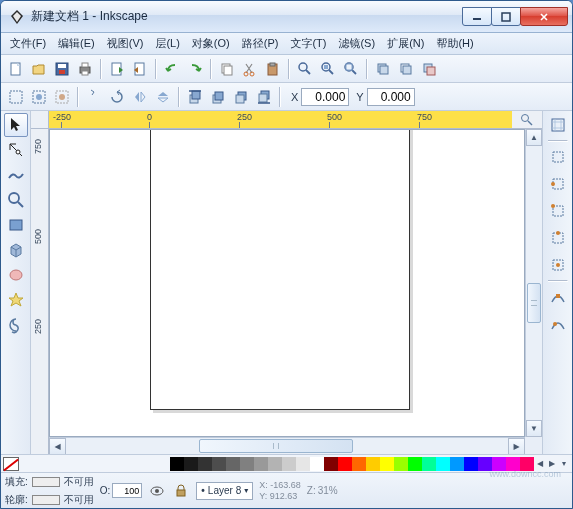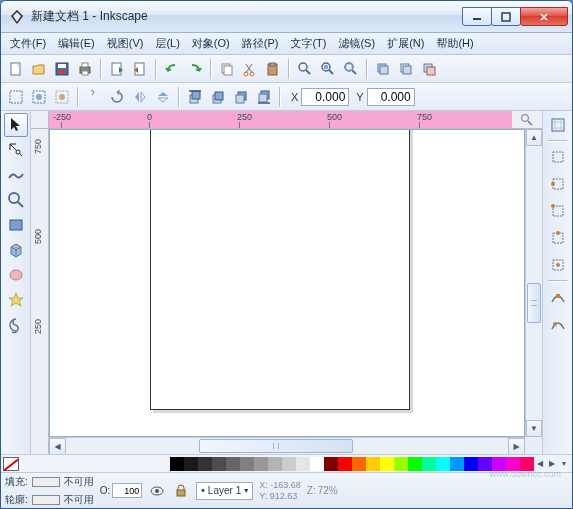--- a/index.html
+++ b/index.html
@@ -19,21 +19,21 @@
 .tb-sep { width: 2px; height: 20px; border-left: 1px solid #b0bccf; border-right: 1px solid #fff; margin: 0 3px; }
 .tb-input { width: 48px; height: 18px; border: 1px solid #9aaabf; background: #fff; font-size: 12px; padding: 0 3px; text-align: right; }
 .tb-label { color: #2a3a4f; margin: 0 2px 0 6px; font-size: 11px; }
 .workarea { flex: 1; display: flex; background: #e8eef7; min-height: 0; }
 .toolbox { width: 30px; background: linear-gradient(90deg,#f0f5fb,#e2eaf5); border-right: 1px solid #c0ccdd; display: flex; flex-direction: column; align-items: center; padding: 2px 0; gap: 1px; }
 .tool { width: 24px; height: 24px; display: flex; align-items: center; justify-content: center; border: 1px solid transparent; border-radius: 2px; }
 .tool.active { border-color: #7a95c0; background: linear-gradient(#fff,#dce8f8); }
 .canvas-area { flex: 1; display: flex; flex-direction: column; min-width: 0; }
 .ruler-corner { width: 18px; height: 18px; background: #ecf0f6; border-right: 1px solid #b0bccf; border-bottom: 1px solid #b0bccf; }
 .ruler-top-row { display: flex; height: 18px; }
-.ruler-h { flex: 1; background: #f9a8d4; border-bottom: 1px solid #b0bccf; position: relative; font-size: 9px; color: #3a4a5f; overflow: hidden; }
+.ruler-h { flex: 1; background: #fde047; border-bottom: 1px solid #b0bccf; position: relative; font-size: 9px; color: #3a4a5f; overflow: hidden; }
 .ruler-h span { position: absolute; top: 1px; }
 .ruler-h .tick { position: absolute; bottom: 0; width: 1px; height: 6px; background: #6a7a8f; }
 .ruler-right-gap { width: 30px; background: #ecf0f6; border-bottom: 1px solid #b0bccf; display: flex; align-items: center; justify-content: center; }
 .canvas-row { flex: 1; display: flex; min-height: 0; }
 .ruler-v { width: 18px; background: #ecf0f6; border-right: 1px solid #b0bccf; position: relative; font-size: 9px; color: #3a4a5f; overflow: hidden; }
 .ruler-v span { position: absolute; left: 2px; writing-mode: vertical-rl; transform: rotate(180deg); }
 .canvas { flex: 1; background: #fff; position: relative; overflow: hidden; border: 1px solid #9aaabf; }
 .page { position: absolute; left: 100px; top: -10px; width: 260px; height: 290px; background: #fff; border: 1px solid #333; box-shadow: 3px 3px 0 rgba(0,0,0,0.15); }
 .vscroll { width: 17px; background: #e8eef7; border-left: 1px solid #c0ccdd; display: flex; flex-direction: column; }
 .scroll-btn { height: 17px; background: linear-gradient(#f6faff,#dfe9f5); border: 1px solid #b0bccf; display: flex; align-items: center; justify-content: center; font-size: 8px; color: #4a5a70; }
@@ -519,27 +519,27 @@
         </svg>
       </div>
     <div class="tool" style="width:18px;height:18px">
         <svg width="16" height="16">
           <rect x="4" y="7" width="8" height="6" fill="#c0a060" stroke="#806020"></rect>
           <path d="M5 7 L5 5 A3 3 0 0 1 11 5 L11 7" fill="none" stroke="#806020"></path>
         </svg>
       </div>
     <div class="layer-box">
       <span style="font-weight:bold">•</span>
-      <span>Layer 1</span>
+      <span>Layer 8</span>
       <span style="font-size:8px">▾</span>
     </div>
     <div class="coords">
       <span><span>X:</span> <span>-163.68</span></span>
       <span><span>Y:</span> <span>912.63</span></span>
     </div>
     <div class="zoom-box">
       <span>Z:</span>
-      <span>72%</span>
+      <span>31%</span>
     </div>
   </div>
 
   <div class="watermark-sub">www.downcc.com</div>
 </div>
 
 </body></html>

